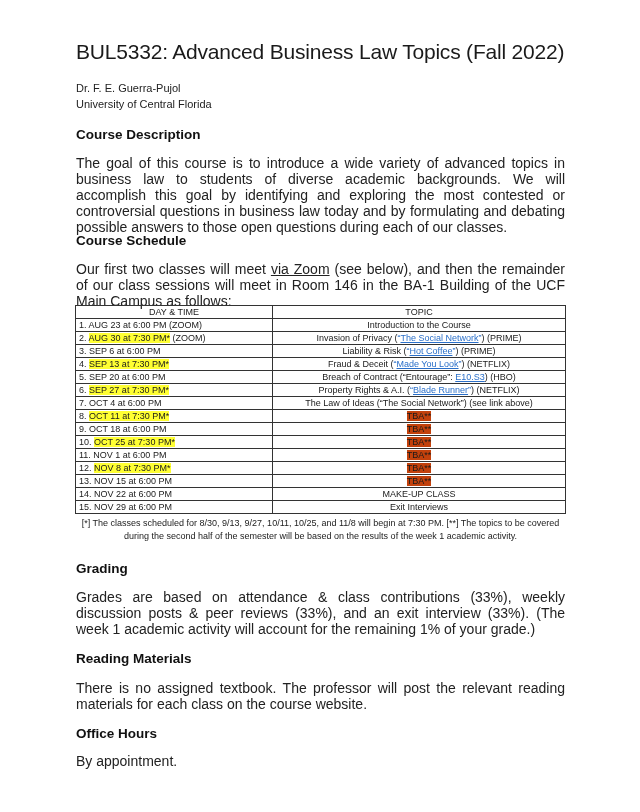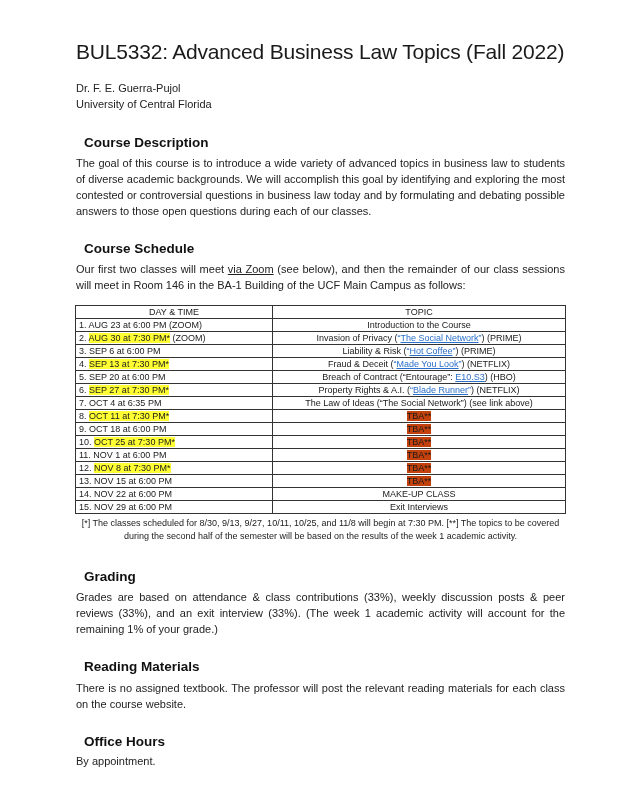--- a/index.html
+++ b/index.html
@@ -8,26 +8,26 @@
     font-family: "Liberation Sans", "DejaVu Sans", sans-serif;
     color: #1a1a1a;
   }
   .page { position: absolute; left: 0; top: 0; width: 640px; height: 812px; }
   .title {
     position: absolute; left: 76px; top: 40px;
     font-size: 21px; letter-spacing: -0.2px; color: #1a1a1a; white-space: nowrap;
   }
   .author { position: absolute; left: 76px; top: 80px; font-size: 11px; line-height: 16px; color: #222; }
   h2 {
-    position: absolute; left: 76px; margin: 8px;
+    position: absolute; left: 76px; margin: 0;
     font-size: 13.5px; font-weight: bold; color: #111; white-space: nowrap;
   }
   p.body {
     position: absolute; left: 76px; width: 489px; margin: 0;
-    font-size: 11px; line-height: 16px; text-align: justify; color: #222;
+    font-size: 14px; line-height: 16px; text-align: justify; color: #222;
   }
   .u { text-decoration: underline; }
   table.sched {
     position: absolute; left: 75px; top: 305px; width: 491px;
     border-collapse: collapse; font-size: 9px; color: #1a1a1a;
   }
   table.sched td, table.sched th {
     border: 1px solid #333; height: 12px; padding: 0 3px; line-height: 12px;
     font-weight: normal; white-space: nowrap;
   }
@@ -85,21 +85,21 @@
         </tr>
         <tr>
           <td class="dt"><span>5. </span><span class="">SEP 20 at 6:00 PM</span><span></span></td>
           <td class="tp"><span>Breach of Contract (“Entourage”: </span><span class="lnk">E10.S3</span><span>) (HBO)</span></td>
         </tr>
         <tr>
           <td class="dt"><span>6. </span><span class="hl-y">SEP 27 at 7:30 PM*</span><span></span></td>
           <td class="tp"><span>Property Rights &amp; A.I. (</span><span class="q">“</span><span class="lnk">Blade Runner</span><span class="q">”</span><span>) (NETFLIX)</span></td>
         </tr>
         <tr>
-          <td class="dt"><span>7. </span><span class="">OCT 4 at 6:35 PM</span><span></span></td>
+          <td class="dt"><span>7. </span><span class="">OCT 4 at 6:00 PM</span><span></span></td>
           <td class="tp"><span class="">The Law of Ideas (“The Social Network”) (see link above)</span></td>
         </tr>
         <tr>
           <td class="dt"><span>8. </span><span class="hl-y">OCT 11 at 7:30 PM*</span><span></span></td>
           <td class="tp"><span class="hl-c">TBA**</span></td>
         </tr>
         <tr>
           <td class="dt"><span>9. </span><span class="">OCT 18 at 6:00 PM</span><span></span></td>
           <td class="tp"><span class="hl-c">TBA**</span></td>
         </tr>

